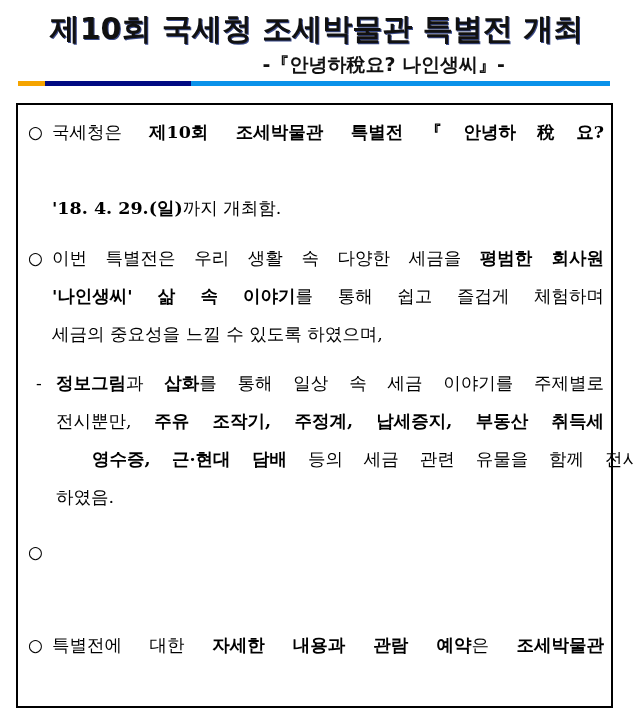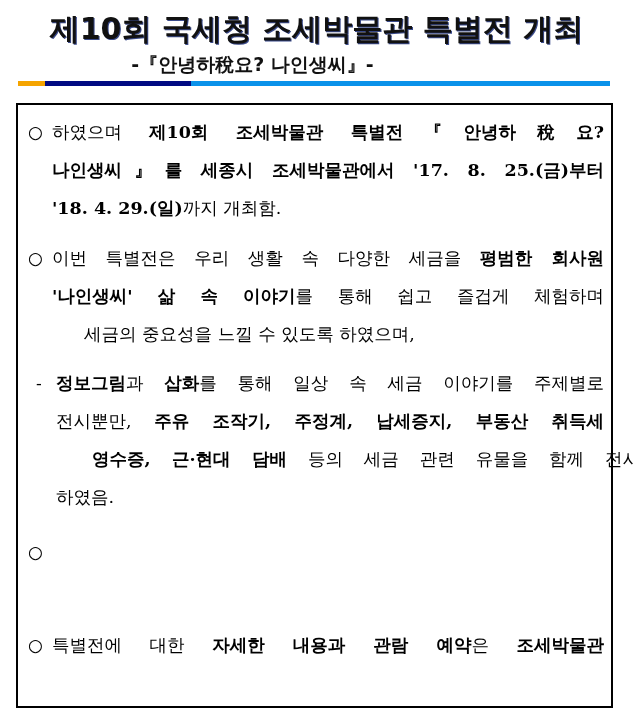--- a/index.html
+++ b/index.html
@@ -2,21 +2,21 @@
 <html><head>
   <meta charset="utf-8">
   <style>
     html, body { margin: 0; padding: 0; background: #ffffff; }
     body { width: 633px; height: 726px; position: relative; overflow: hidden;
            font-family: "DejaVu Serif", "Liberation Serif", serif; color: #000; }
     .title { position: absolute; left: 0; top: 10px; width: 633px; text-align: center;
              font-family: "DejaVu Sans", "Liberation Sans", sans-serif; font-weight: bold;
              font-size: 30px; line-height: 38px; letter-spacing: 0px; color: #111;
              text-shadow: 1px 1px 0 #3a4a8a; }
-    .subtitle { position: absolute; left: 0; top: 52px; width: 505px; text-align: center;
+    .subtitle { position: absolute; left: 0; top: 52px; width: 505px; text-align: right;
              font-family: "DejaVu Sans", "Liberation Sans", sans-serif; font-weight: bold;
              font-size: 19px; line-height: 24px; color: #111; }
     .bar { position: absolute; top: 81px; height: 5px; }
     .bar-orange { left: 18px; width: 27px; background: #f5a400; }
     .bar-navy { left: 45px; width: 146px; background: #000a82; }
     .bar-blue { left: 191px; width: 419px; background: #0a92ea; }
     .box { position: absolute; left: 16px; top: 103px; width: 593px; height: 601px;
            border: 2px solid #000; box-sizing: content-box; }
     .line { position: absolute; font-size: 17.5px; line-height: 24px; white-space: nowrap;
             text-align: justify; text-align-last: justify; }
@@ -31,37 +31,34 @@
 <div class="subtitle">-『안녕하稅요? 나인생씨』-</div>
 
 <div class="bar bar-orange"></div>
 <div class="bar bar-navy"></div>
 <div class="bar bar-blue"></div>
 
 <div class="box">
 
   <span class="bullet" style="left:10px;top:15px;">○</span>
   <div class="line" style="left:34px;top:15px;width:552px;">
-    <span class="n">하였으며 </span><span class="b">제10회 조세박물관 특별전『안녕하稅요?</span>
-  </div>
-  <div class="line b" style="left:34px;top:53px;width:552px;">
-    <span>나인생씨』를 세종시 조세박물관에서 '17. 8. 25.(금)부터</span>
+    <span class="n">국세청은 </span><span class="b">제10회 조세박물관 특별전『안녕하稅요?</span>
   </div>
   <div class="line" style="left:34px;top:91px;text-align:left;text-align-last:left;">
     <span class="b">'18. 4. 29.(일)</span><span class="n">까지 개최함.</span>
   </div>
 
   <span class="bullet" style="left:10px;top:141px;">○</span>
   <div class="line" style="left:34px;top:141px;width:552px;">
     <span class="n">이번 특별전은 우리 생활 속 다양한 세금을 </span><span class="b">평범한 회사원</span>
   </div>
   <div class="line" style="left:34px;top:179px;width:552px;">
     <span class="b">'나인생씨' 삶 속 이야기</span><span class="n">를 통해 쉽고 즐겁게 체험하며</span>
   </div>
-  <div class="line" style="left:34px;top:217px;text-align:right;text-align-last:left;margin-left:32px;">
+  <div class="line" style="left:34px;top:217px;text-align:right;text-align-last:left;">
     <span class="n">세금의 중요성을 느낄 수 있도록 하였으며,</span>
   </div>
 
   <span class="bullet" style="left:18px;top:266px;">-</span>
   <div class="line" style="left:38px;top:266px;width:548px;">
     <span class="b">정보그림</span><span class="n">과 </span><span class="b">삽화</span><span class="n">를 통해 일상 속 세금 이야기를 주제별로</span>
   </div>
   <div class="line" style="left:38px;top:304px;width:548px;">
     <span class="n">전시뿐만, </span><span class="b">주유 조작기, 주정계, 납세증지, 부동산 취득세</span>
   </div>

